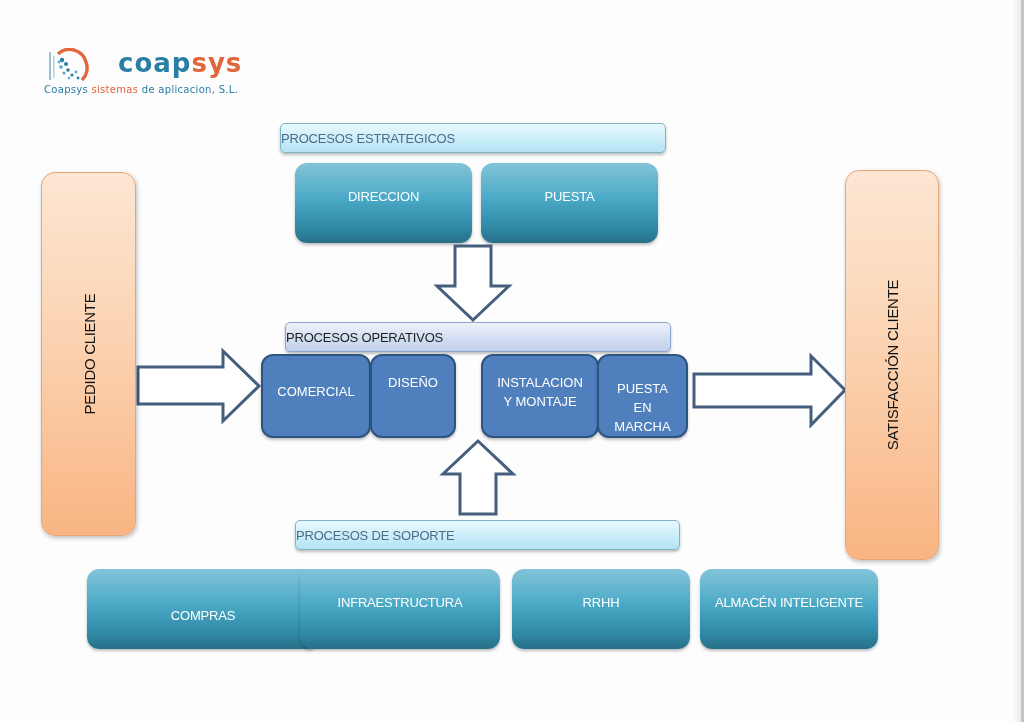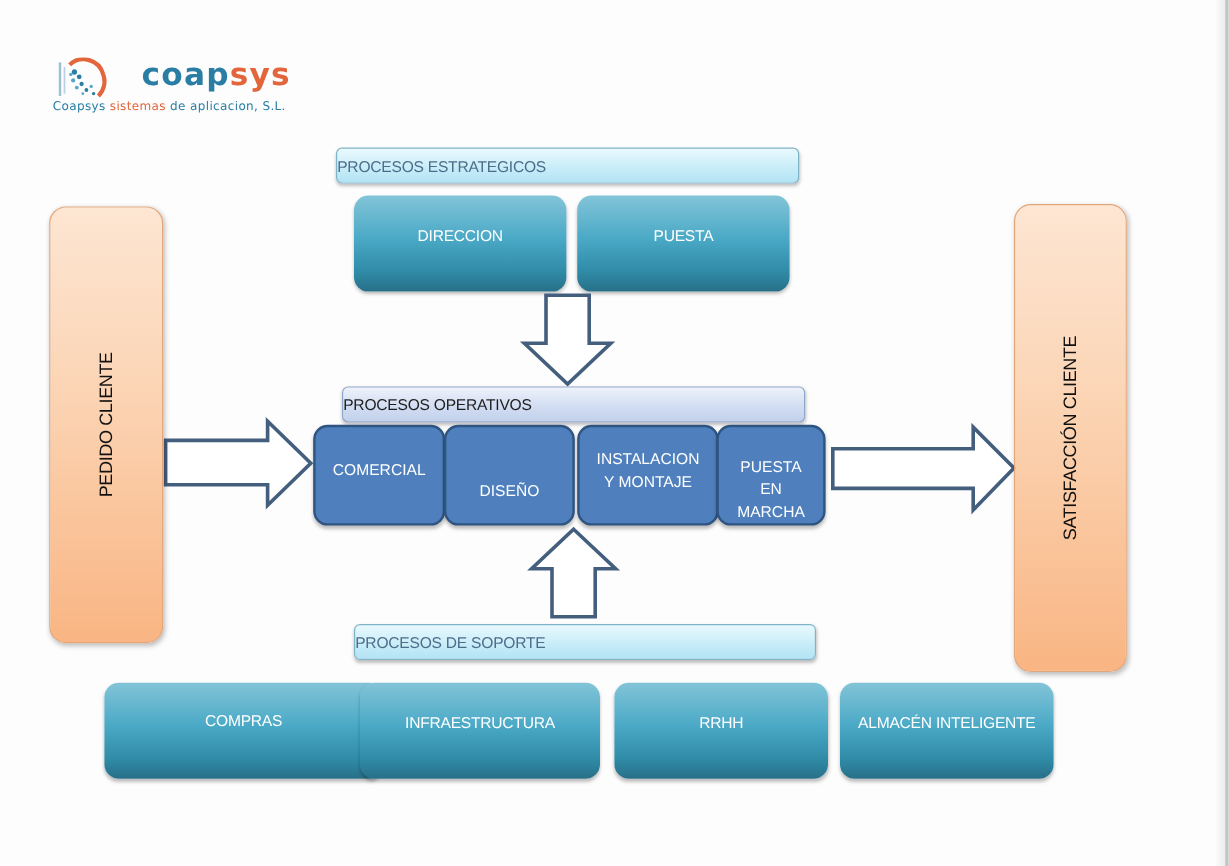--- a/index.html
+++ b/index.html
@@ -112,21 +112,21 @@
 <svg class="arrow" style="left:436px; top:245px;" width="76" height="76">
   <polygon points="19,1 55,1 55,41 73,41 37,75 1,41 19,41"></polygon>
 </svg>
 
 <div class="hdr hdr-op" style="left:285px; top:322px; width:384px;">
   <span>PROCESOS OPERATIVOS</span>
 </div>
 <div class="op" style="left:261px; width:110px; padding-top:26px;">
   <span>COMERCIAL</span>
 </div>
-<div class="op" style="left:370px; width:109px; padding-top:43px;">
+<div class="op" style="left:370px; width:86px; padding-top:17px;">
   <span>DISEÑO</span>
 </div>
 <div class="op" style="left:481px; width:118px; padding-top:17px;">
   <div>
     <div>INSTALACION</div>
     <div>Y MONTAJE</div>
   </div>
 </div>
 <div class="op" style="left:597px; width:91px; padding-top:23px;">
   <div>
@@ -144,21 +144,21 @@
   <polygon points="1,17 86,17 86,1 122,36 86,71 86,54 1,54"></polygon>
 </svg>
 
 <svg class="arrow" style="left:693px; top:355px;" width="154" height="72">
   <polygon points="1,19 118,19 118,1 152,35 118,70 118,52 1,52"></polygon>
 </svg>
 
 <div class="hdr" style="left:295px; top:520px; width:383px;">
   <span>PROCESOS DE SOPORTE</span>
 </div>
-<div class="teal" style="left:87px; top:569px; width:232px; height:80px; padding-top:24px; box-sizing:border-box;">
+<div class="teal" style="left:87px; top:569px; width:232px; height:80px; padding-top:39px; box-sizing:border-box;">
   <span>COMPRAS</span>
 </div>
 <div class="teal" style="left:300px; top:569px; width:200px; height:80px; padding-top:26px; box-sizing:border-box;">
   <span>INFRAESTRUCTURA</span>
 </div>
 <div class="teal" style="left:512px; top:569px; width:178px; height:80px; padding-top:26px; box-sizing:border-box;">
   <span>RRHH</span>
 </div>
 <div class="teal" style="left:700px; top:569px; width:178px; height:80px; padding-top:26px; box-sizing:border-box;">
   <span>ALMACÉN INTELIGENTE</span>

